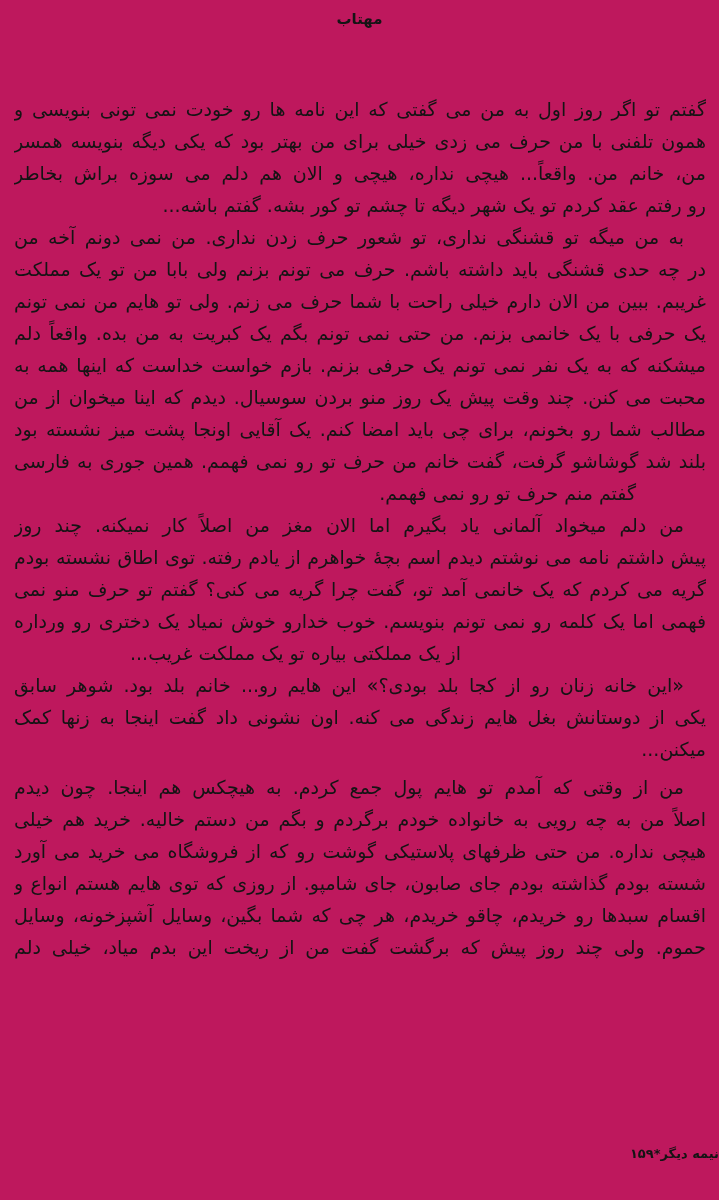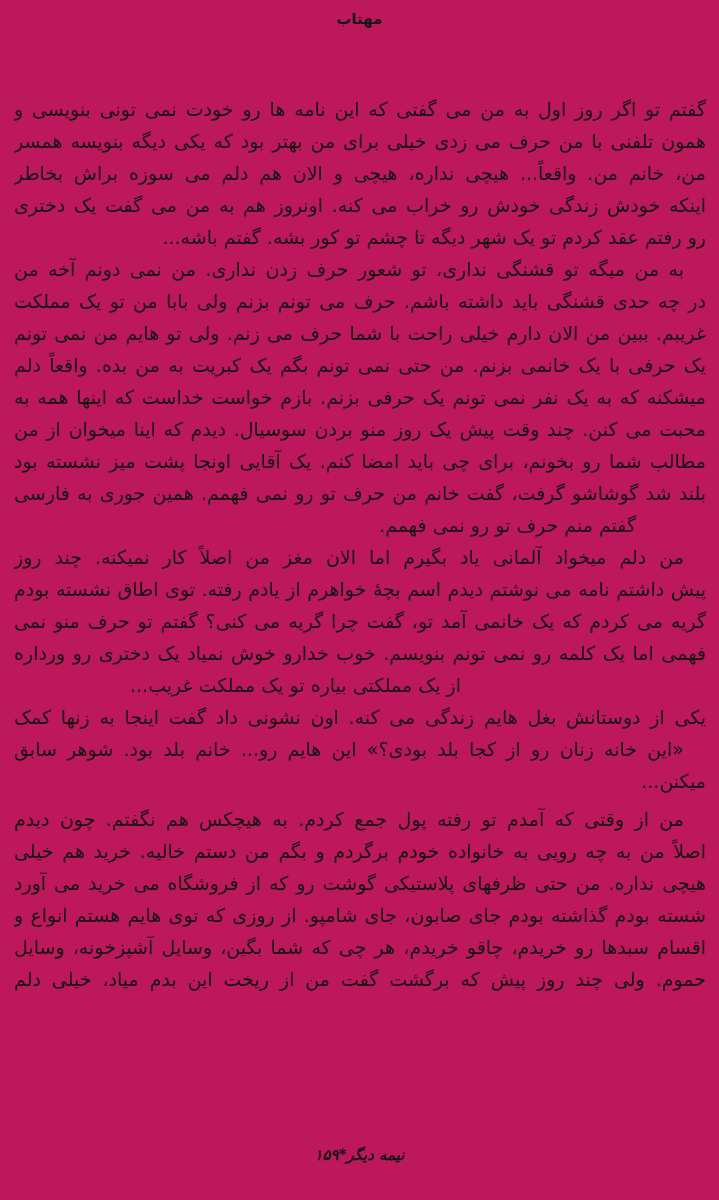--- a/index.html
+++ b/index.html
@@ -50,39 +50,37 @@
     height: 32px;
   }
   .line.last {
     text-align-last: right;
   }
   .page-footer {
     position: absolute;
     top: 1146px;
     left: 0;
     right: 0;
-    text-align: center;
-    font-size: 15px;
+    text-align: right;
+    font-size: 13px;
     font-weight: 700;
     direction: rtl;
-    font-style: italic;
   }
 </style>
 </head>
 <body>
 
 <div class="page">
   <div class="page-header">مهتاب</div>
 
   <div class="text-body">
       <div class="para">
         <div class="line">گفتم تو اگر روز اول به من می گفتی که این نامه ها رو خودت نمی تونی بنویسی و</div>
         <div class="line">همون تلفنی با من حرف می زدی خیلی برای من بهتر بود که یکی دیگه بنویسه همسر</div>
         <div class="line">من، خانم من. واقعاً... هیچی نداره، هیچی و الان هم دلم می سوزه براش بخاطر</div>
-        <div class="line">اینکه خودش زندگی خودش رو خراب می کنه. اونروز هم به من می گفت یک دختری</div>
         <div class="line last">رو رفتم عقد کردم تو یک شهر دیگه تا چشم تو کور بشه. گفتم باشه...</div>
       </div>
       <div class="para">
         <div class="line" style="padding-right: 22px;">به من میگه تو قشنگی نداری، تو شعور حرف زدن نداری. من نمی دونم آخه من</div>
         <div class="line">در چه حدی قشنگی باید داشته باشم. حرف می تونم بزنم ولی بابا من تو یک مملکت</div>
         <div class="line">غریبم. ببین من الان دارم خیلی راحت با شما حرف می زنم. ولی تو هایم من نمی تونم</div>
         <div class="line">یک حرفی با یک خانمی بزنم. من حتی نمی تونم بگم یک کبریت به من بده. واقعاً دلم</div>
         <div class="line">میشکنه که به یک نفر نمی تونم یک حرفی بزنم. بازم خواست خداست که اینها همه به من</div>
         <div class="line">محبت می کنن. چند وقت پیش یک روز منو بردن سوسیال. دیدم که اینا میخوان از من</div>
         <div class="line">مطالب شما رو بخونم، برای چی باید امضا کنم. یک آقایی اونجا پشت میز نشسته بود</div>
@@ -90,26 +88,26 @@
         <div class="line last" style="padding-right: 70px;">گفتم منم حرف تو رو نمی فهمم.</div>
       </div>
       <div class="para">
         <div class="line" style="padding-right: 22px;">من دلم میخواد آلمانی یاد بگیرم اما الان مغز من اصلاً کار نمیکنه. چند روز</div>
         <div class="line">پیش داشتم نامه می نوشتم دیدم اسم بچهٔ خواهرم از یادم رفته. توی اطاق نشسته بودم</div>
         <div class="line">گریه می کردم که یک خانمی آمد تو، گفت چرا گریه می کنی؟ گفتم تو حرف منو نمی</div>
         <div class="line">فهمی اما یک کلمه رو نمی تونم بنویسم. خوب خدارو خوش نمیاد یک دختری رو ورداره</div>
         <div class="line last" style="padding-right: 245px;">از یک مملکتی بیاره تو یک مملکت غریب...</div>
       </div>
       <div class="para">
+        <div class="line" style="padding-right: 22px;">«این خانه زنان رو از کجا بلد بودی؟» این هایم رو... خانم بلد بود. شوهر سابق</div>
         <div class="line">یکی از دوستانش بغل هایم زندگی می کنه. اون نشونی داد گفت اینجا به زنها کمک</div>
-        <div class="line" style="padding-right: 22px;">«این خانه زنان رو از کجا بلد بودی؟» این هایم رو... خانم بلد بود. شوهر سابق</div>
         <div class="line last">میکنن...</div>
       </div>
       <div class="para" style="margin-top: 6px;">
-        <div class="line" style="padding-right: 22px;">من از وقتی که آمدم تو رفته پول جمع کردم. به هیچکس هم نگفتم. چون دیدم</div>
+        <div class="line" style="padding-right: 22px;">من از وقتی که آمدم تو هایم پول جمع کردم. به هیچکس هم اینجا. چون دیدم</div>
         <div class="line">اصلاً من به چه رویی به خانواده خودم برگردم و بگم من دستم خالیه. خرید هم خیلی</div>
         <div class="line">هیچی نداره. من حتی ظرفهای پلاستیکی گوشت رو که از فروشگاه می خرید می آورد</div>
         <div class="line">شسته بودم گذاشته بودم جای صابون، جای شامپو. از روزی که توی هایم هستم انواع و</div>
         <div class="line">اقسام سبدها رو خریدم، چاقو خریدم، هر چی که شما بگین، وسایل آشپزخونه، وسایل</div>
         <div class="line">حموم. ولی چند روز پیش که برگشت گفت من از ریخت این بدم میاد، خیلی دلم</div>
       </div>
     </div>
 
   <div class="page-footer">نیمه دیگر*۱۵۹</div>
 </div>

